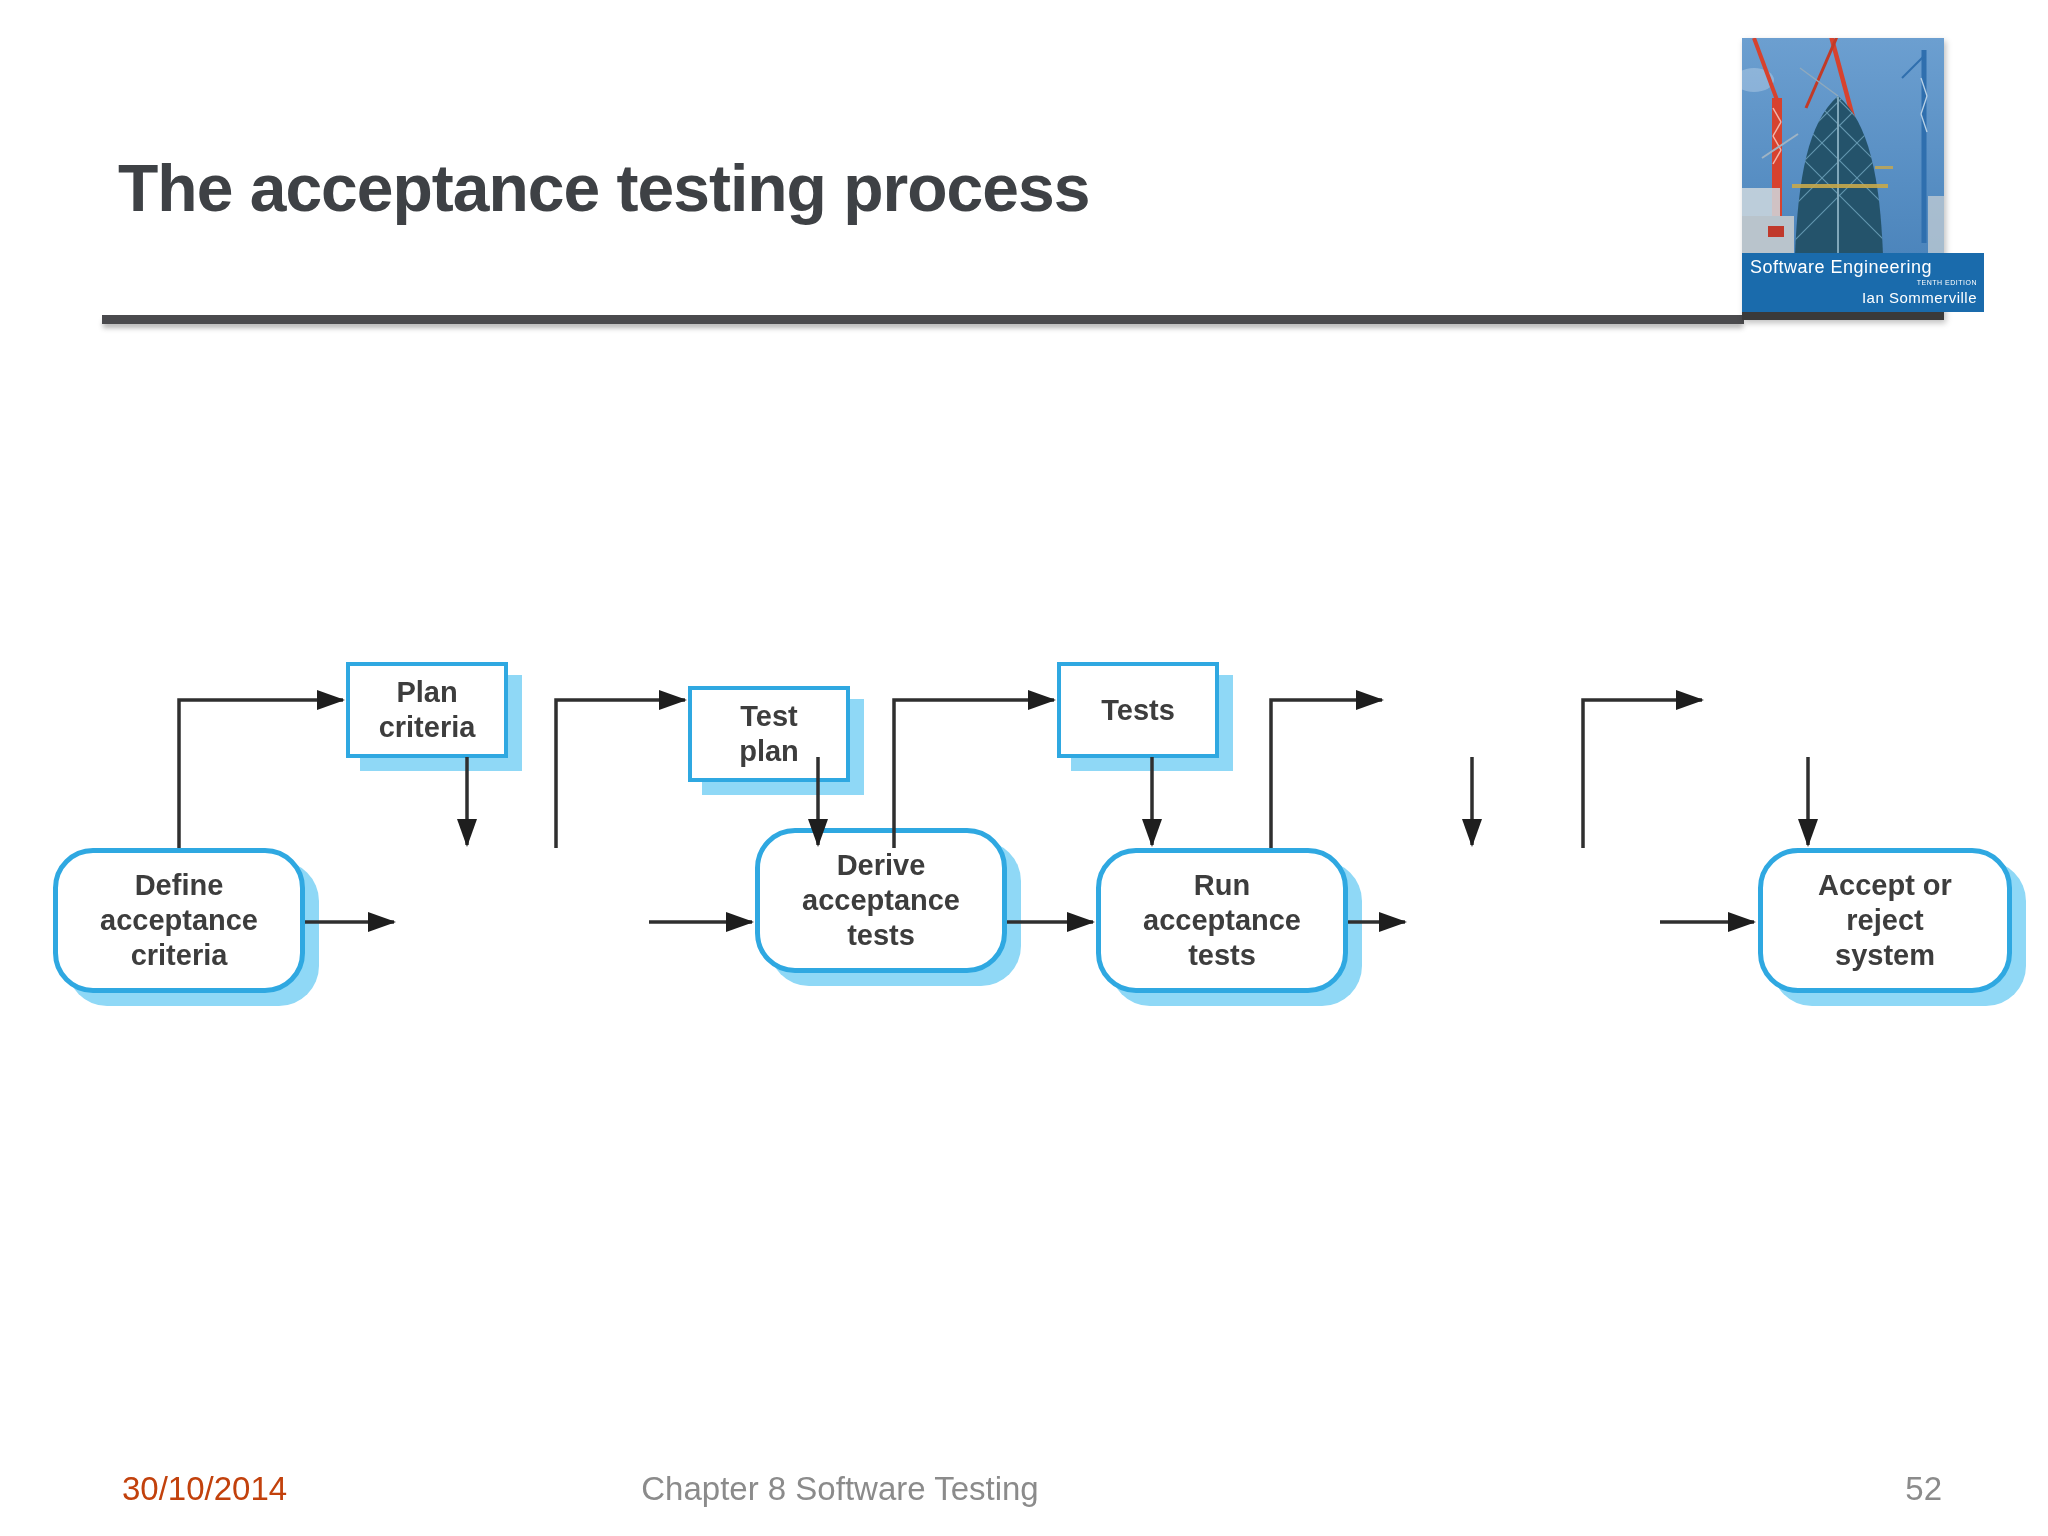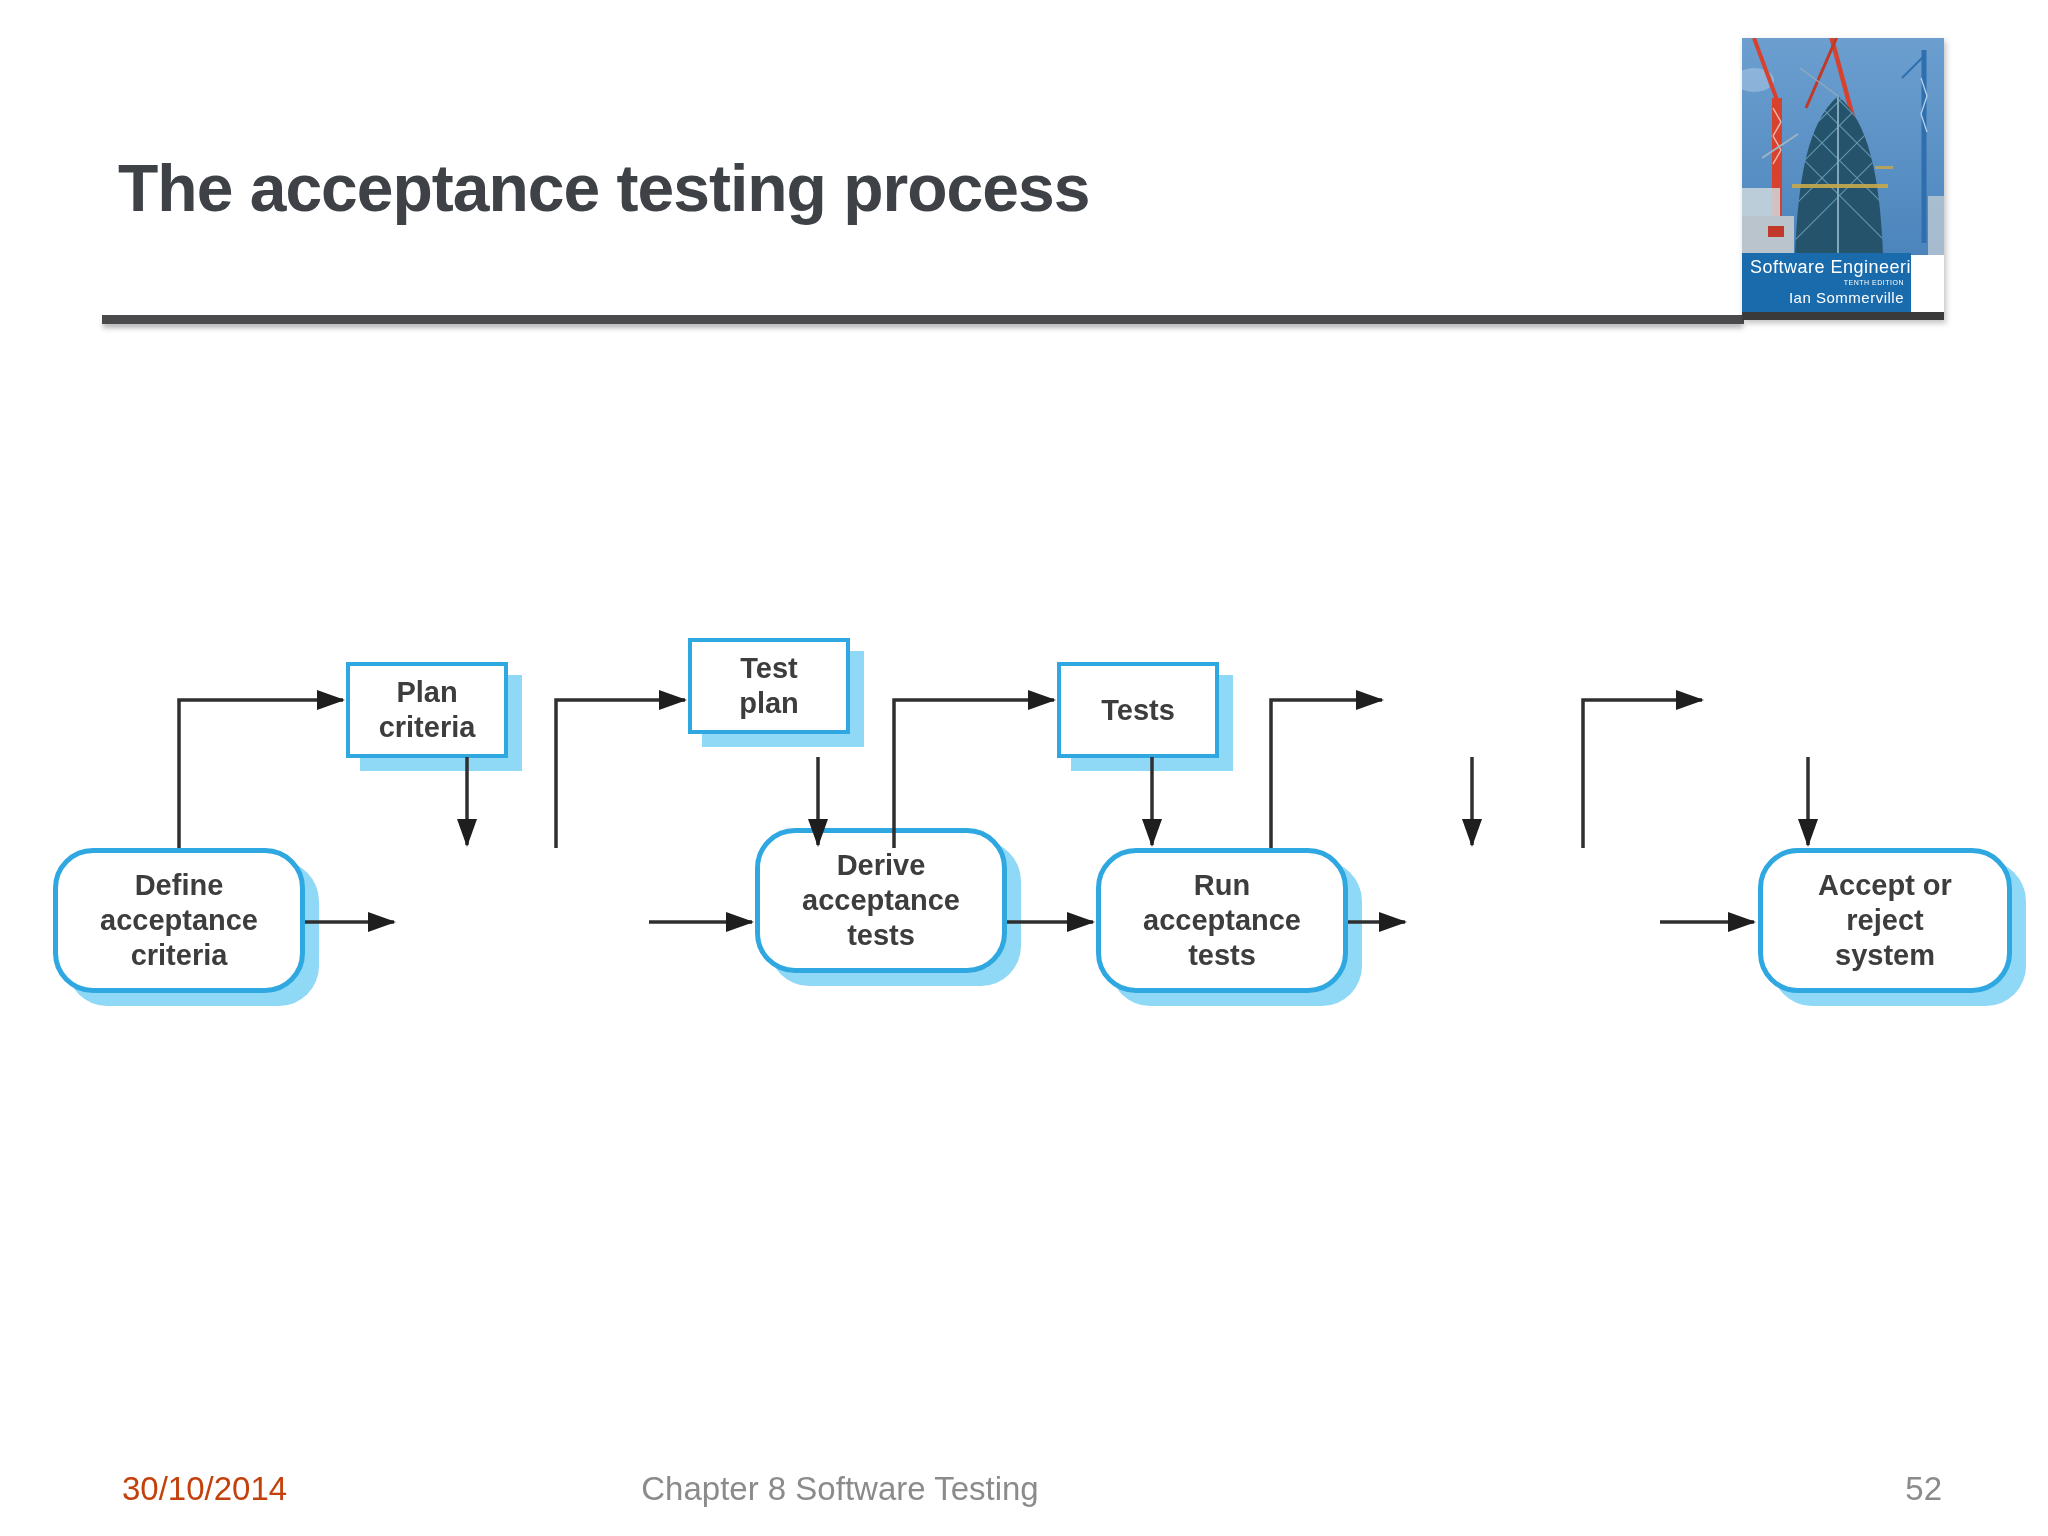--- a/index.html
+++ b/index.html
@@ -17,22 +17,22 @@
     background:#4a4a4d;z-index:1;
     box-shadow:0 5px 5px -1px rgba(90,90,90,.45);
   }
   
   .cover{
     position:absolute;left:1742px;top:38px;width:202px;height:282px;z-index:2;
     box-shadow:2px 3px 6px rgba(0,0,0,.25);
   }
   .cover-photo{display:block;}
   .cover-band{
-    position:absolute;left:0;top:215px;width:169px;height:59px;
-    background:#1a6bac;color:#ffffff;
+    position:absolute;left:0;top:215px;width:202px;height:59px;
+    background:#1a6bac;color:#ffffff;padding-left:40px;
   }
   .cover-band .bt{
     position:absolute;left:8px;top:4px;font-size:18px;letter-spacing:.5px;white-space:nowrap;
   }
   .cover-band .be{
     position:absolute;right:7px;top:26px;font-size:7px;letter-spacing:.5px;
   }
   .cover-band .ba{
     position:absolute;right:7px;top:36px;font-size:15px;letter-spacing:.5px;white-space:nowrap;
   }
@@ -130,21 +130,21 @@
       <div class="bt">Software Engineering</div>
       <div class="be">TENTH EDITION</div>
       <div class="ba">Ian Sommerville</div>
     </div>
     <div class="cover-strip"></div>
   </div>
 
   <div class="abox" style="left:346px;top:662px">
       <span class="lbl">Plan criteria</span>
     </div>
-  <div class="abox" style="left:688px;top:638px">
+  <div class="abox" style="left:688px;top:686px">
       <span class="lbl">Test plan</span>
     </div>
   <div class="abox" style="left:1057px;top:662px">
       <span class="lbl">Tests</span>
     </div>
 
   <div class="pbox" style="left:53px;top:848px">
       <span class="lbl">Define acceptance criteria</span>
     </div>
   <div class="pbox" style="left:755px;top:828px">

